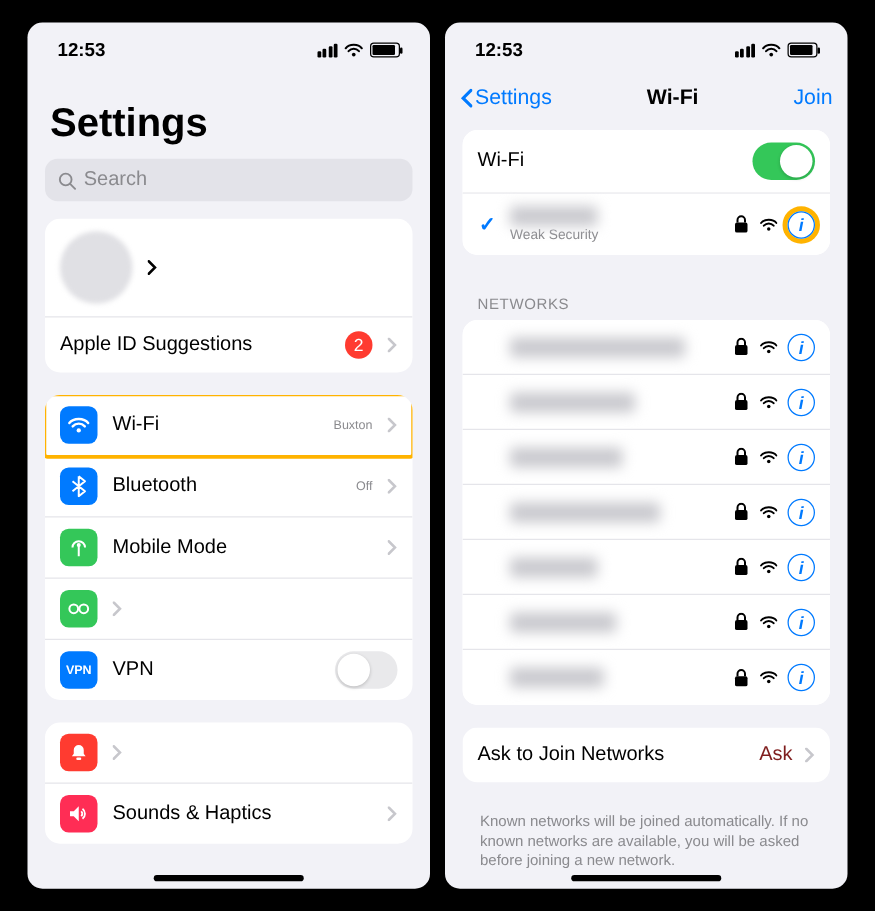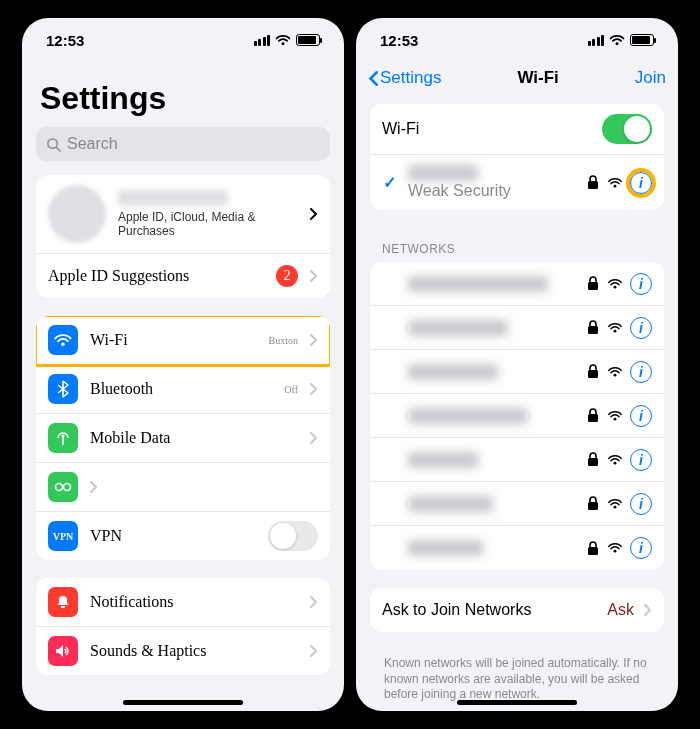--- a/index.html
+++ b/index.html
@@ -12,21 +12,21 @@
     display: flex;
     justify-content: center;
     align-items: flex-start;
     gap: 12px;
     padding: 18px 14px;
   }
   .phone {
     width: 322px;
     height: 693px;
     background: #f2f2f7;
-    border-radius: 26px;
+    border-radius: 12px;
     overflow: hidden;
     position: relative;
     display: flex;
     flex-direction: column;
     box-shadow: 0 0 0 1px rgba(0,0,0,0.1);
   }
   .status-bar {
     height: 44px;
     display: flex;
     align-items: center;
@@ -54,21 +54,21 @@
   .search {
     background:#e3e3e9; border-radius:10px; height:34px; display:flex;
     align-items:center; padding:0 10px; color:#8a8a8e; gap:6px; font-size:16px;
     margin-bottom:14px;
   }
   .group {
     background:#fff; border-radius:12px; overflow:hidden; margin-bottom:18px;
   }
   .row {
     display:flex; align-items:center; padding:9px 12px; gap:12px;
-    border-bottom:0.5px solid #e5e5ea; min-height:44px; font-size:16px;font-family:Liberation Serif, serif;
+    border-bottom:0.5px solid #e5e5ea; min-height:44px; font-size:16px;
   }
   .row:last-child { border-bottom:none; }
   .row .icon {
     width:30px; height:30px; border-radius:7px; display:flex;
     align-items:center; justify-content:center; color:#fff; flex:0 0 30px;
   }
   .row .label { flex:1; }
   .row .value { color:#8a8a8e; font-size:10px; }
   .row .chev { color:#c7c7cc; }
   .toggle {
@@ -125,21 +125,21 @@
   .net-icons { display:flex; align-items:center; gap:8px; }
   .lock-ic,.wifi-ic { width:14px; }
   .info-ic {
     width:22px; height:22px; border:1.5px solid #007aff; border-radius:50%;
     color:#007aff; font-size:14px; font-weight:600; font-style:italic;
     display:flex; align-items:center; justify-content:center;
   }
   .info-highlight {
     box-shadow:0 0 0 4px #ffb300; border-radius:50%;
   }
-  .weak { font-size:16px; color:#8a8a8e; margin-top:1px;}
+  .weak { font-size:11px; color:#8a8a8e; margin-top:1px;}
   .footer-note { font-size:12px; color:#8a8a8e; padding:6px 14px 0; line-height:1.3;}
   svg { display:block; }
 </style>
 </head>
 <body>
 
 <svg width="0" height="0" style="position:absolute">
   <defs>
     <g id="wifi-svg">
       <path d="M1 5 C4 1 12 1 15 5" stroke="currentColor" stroke-width="1.8" fill="none" stroke-linecap="round"></path>
@@ -181,24 +181,20 @@
       <svg width="15" height="15" viewBox="0 0 16 16">
           <circle cx="7" cy="7" r="5" stroke="#8a8a8e" stroke-width="1.6" fill="none"></circle>
           <path d="M11 11 L15 15" stroke="#8a8a8e" stroke-width="1.6" stroke-linecap="round"></path>
         </svg>
       <span>Search</span>
     </div>
 
     <div class="group">
       <div class="profile-row">
         <div class="avatar"></div>
-        <div class="profile-text">
-          <div class="profile-name"></div>
-          <div class="profile-sub">Apple ID, iCloud, Media &amp; Purchases</div>
-        </div>
         <svg width="8" height="12" viewBox="0 0 8 12" class="chev">
             <use href="#chev"></use>
           </svg>
       </div>
       <div class="row">
         <span class="label">Apple ID Suggestions</span>
         <span class="badge">2</span>
         <svg width="8" height="12" viewBox="0 0 8 12" class="chev">
             <use href="#chev"></use>
           </svg>
@@ -231,21 +227,21 @@
           </svg>
       </div>
       <div class="row">
         <div class="icon" style="background:#34c759">
           <svg width="16" height="16" viewBox="0 0 16 16">
               <path d="M8 3 a5 5 0 0 1 5 5 M8 3 a5 5 0 0 0 -5 5" stroke="#fff" stroke-width="1.6" fill="none"></path>
               <path d="M8 6 L8 15" stroke="#fff" stroke-width="1.6"></path>
               <circle cx="8" cy="6" r="1.6" fill="#fff"></circle>
             </svg>
         </div>
-        <span class="label">Mobile Data</span>
+        <span class="label">Mobile Mode</span>
         <svg width="8" height="12" viewBox="0 0 8 12" class="chev">
             <use href="#chev"></use>
           </svg>
       </div>
       <div class="row">
         <div class="icon" style="background:#34c759">
           <svg width="18" height="12" viewBox="0 0 18 12">
               <circle cx="5" cy="6" r="3.5" stroke="#fff" stroke-width="1.6" fill="none"></circle>
               <circle cx="13" cy="6" r="3.5" stroke="#fff" stroke-width="1.6" fill="none"></circle>
             </svg>
@@ -264,21 +260,20 @@
     </div>
 
     <div class="group">
       <div class="row">
         <div class="icon" style="background:#ff3b30">
           <svg width="16" height="16" viewBox="0 0 16 16">
               <path d="M8 2 a4 4 0 0 1 4 4 v3 l1.5 2 h-11 L4 9 V6 a4 4 0 0 1 4-4" fill="#fff"></path>
               <rect x="6" y="12" width="4" height="2" rx="1" fill="#fff"></rect>
             </svg>
         </div>
-        <span class="label">Notifications</span>
         <svg width="8" height="12" viewBox="0 0 8 12" class="chev">
             <use href="#chev"></use>
           </svg>
       </div>
       <div class="row">
         <div class="icon" style="background:#ff2d55">
           <svg width="16" height="14" viewBox="0 0 16 14">
               <path d="M1 5 h3 l4-4 v12 l-4-4 H1 Z" fill="#fff"></path>
               <path d="M11 3 a5 5 0 0 1 0 8 M10 5 a3 3 0 0 1 0 4" stroke="#fff" stroke-width="1.4" fill="none"></path>
             </svg>

